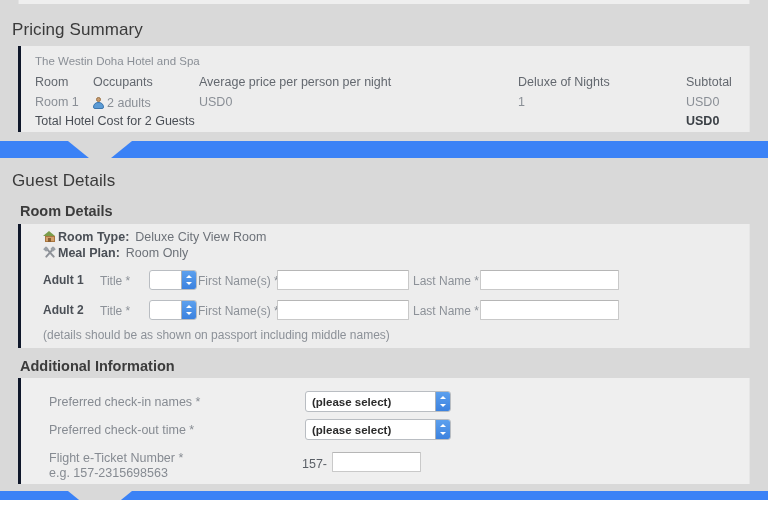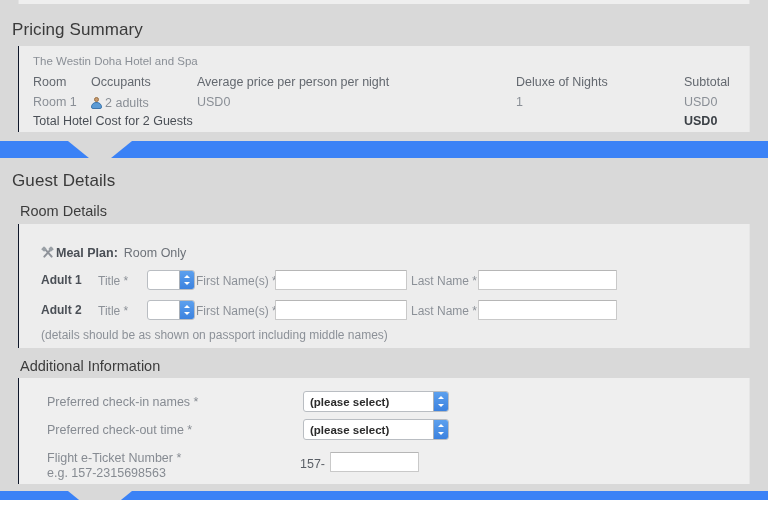--- a/index.html
+++ b/index.html
@@ -55,32 +55,32 @@
     font-weight: 400;
     color: #3a3a3a;
     letter-spacing: 0.1px;
     white-space: nowrap;
   }
 
   .section-title {
     position: absolute;
     left: 20px;
     font-size: 14.5px;
-    font-weight: 400;
+    font-weight: 700;
     color: #3c3c3c;
     white-space: nowrap;
   }
 
   
   .content-box {
     position: absolute;
     left: 18px;
     width: 732px;
     background: #ededed;
-    border-left: 1px solid #0f172a;
+    border-left: 3px solid #0f172a;
     border-right: 1px solid #e6e6e6;
   }
   .content-box.lighter { background: #efefef; }
 
   
   .hotel-name {
     position: absolute;
     left: 14px; top: 9px;
     font-size: 11.5px;
     color: #8a8f96;
@@ -341,20 +341,25 @@
   </div>
 
   <div class="panel" style="top:158px; height:333px;">
 
     <div class="panel-title" style="top:13px;">Guest Details</div>
 
     <div class="section-title" style="top:45px;">Room Details</div>
 
     <div class="content-box" style="top:66px; height:124px;">
 
+      <div class="info-line" style="top:6px;">
+        <span class="mini-icon icon-house">
+          <span class="roof"></span><span class="walls"></span><span class="door"></span>
+        </span><span class="info-label">Room Type:</span><span class="info-value">Deluxe City View Room</span>
+      </div>
 
       <div class="info-line" style="top:22px;">
         <span class="mini-icon icon-cutlery">
           <span class="f1"></span><span class="f2"></span><span class="k1"></span><span class="k2"></span>
         </span><span class="info-label">Meal Plan:</span><span class="info-value">Room Only</span>
       </div>
 
       <div class="adult-row" style="top:46px;">
         <div class="adult-label">Adult 1</div>
         <div class="fld-label lbl-title">Title *</div>

